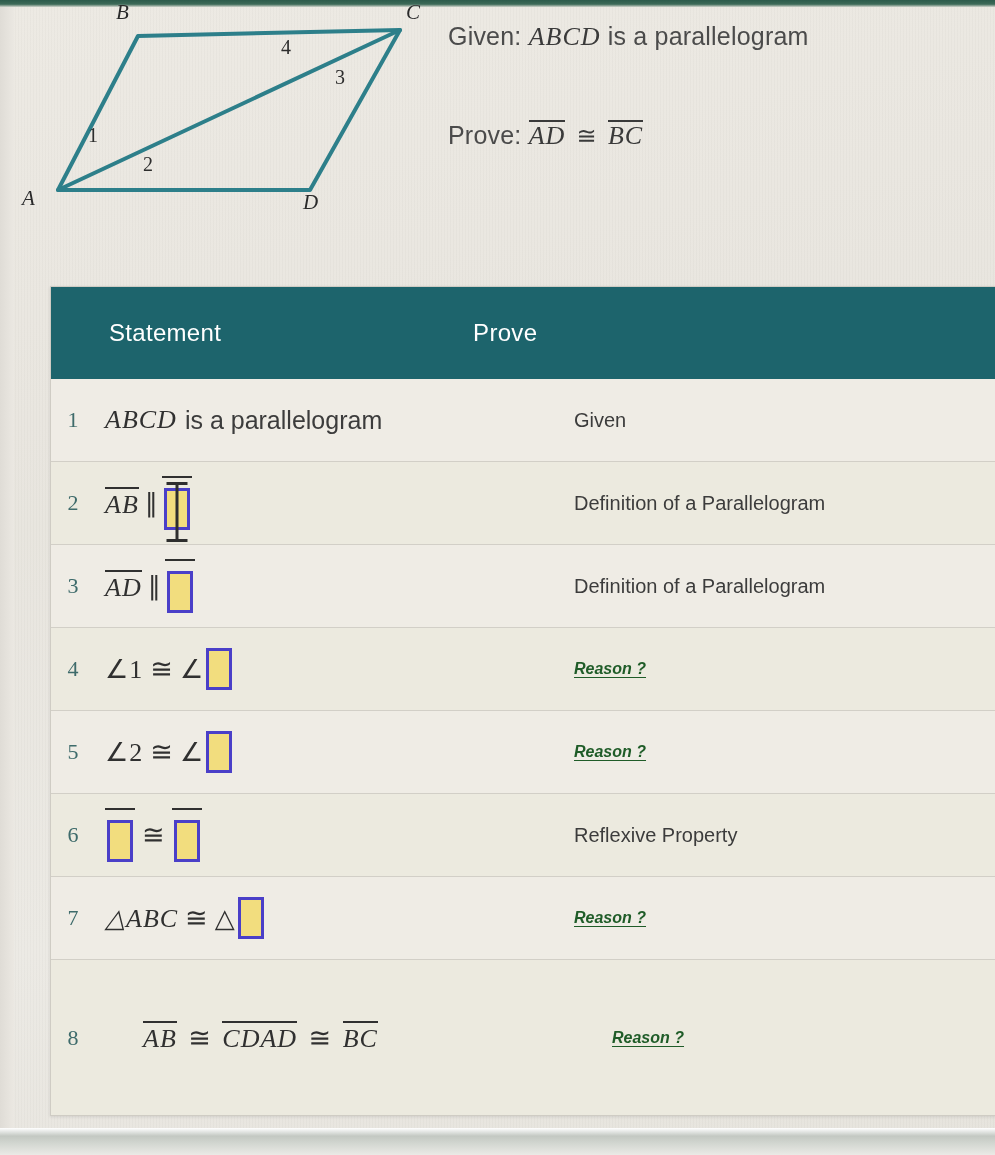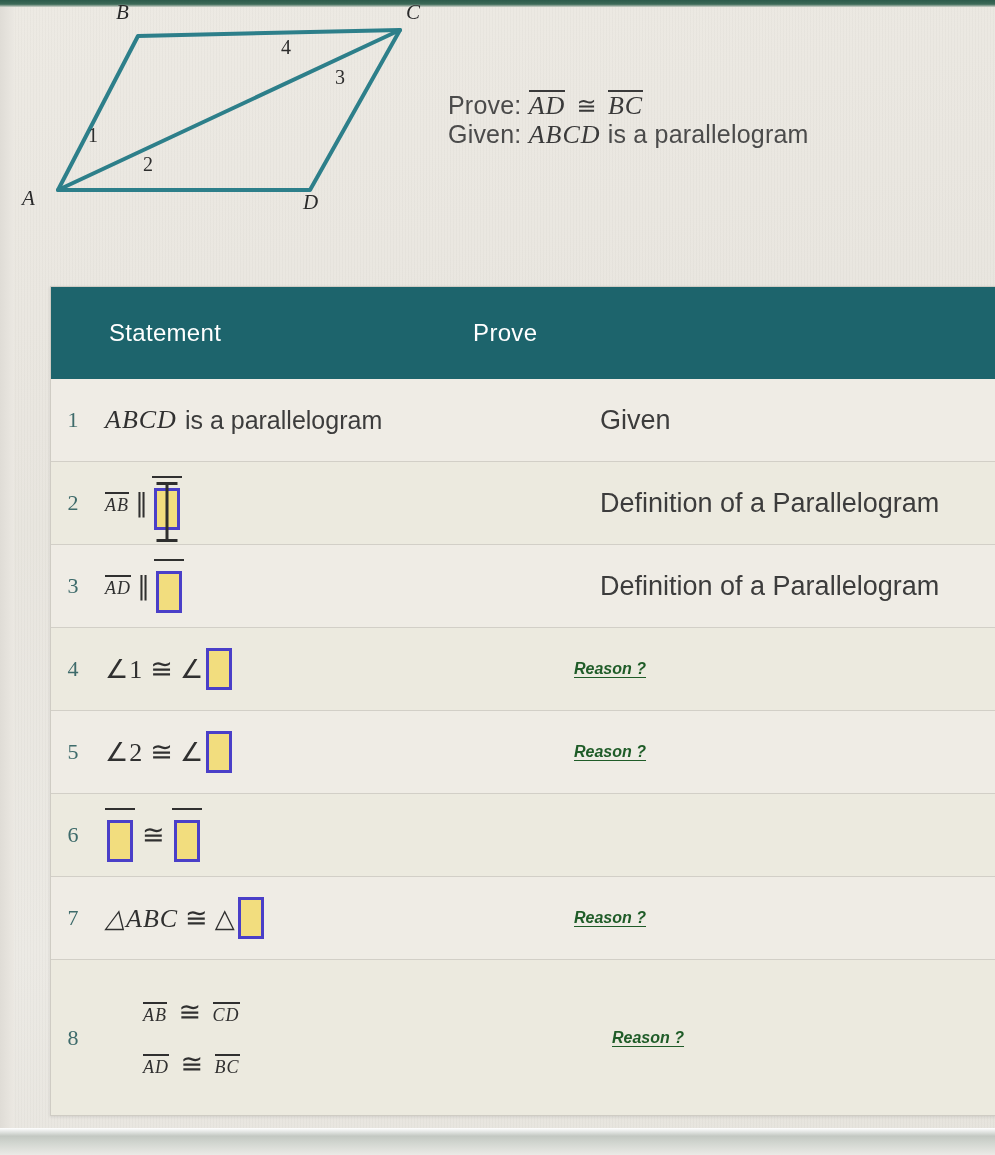--- a/index.html
+++ b/index.html
@@ -149,21 +149,21 @@
     color: #3e6b6b;
   }
   .cell-stmt {
     flex: 0 0 455px;
     padding-left: 10px;
     display: flex;
     align-items: center;
     flex-wrap: wrap;
   }
   .cell-stmt.two-line {
-    flex-direction: column;
+    flex-direction: row;
     align-items: flex-start;
     padding-left: 48px;
     row-gap: 20px;
   }
   .cell-reason {
     flex: 1 1 auto;
     padding-left: 14px;
   }
 
   .stmt-txt {
@@ -179,21 +179,21 @@
   }
   .stmt-sym {
     font-family: "Liberation Serif", serif;
     font-size: 27px;
     color: #303030;
     padding: 0 7px;
   }
   .stmt-seg {
     font-family: "Liberation Serif", serif;
     font-style: italic;
-    font-size: 18px;
+    font-size: 26px;
     color: #303030;
     border-top: 2px solid #303030;
     padding-top: 2px;
     display: inline-block;
     line-height: 1.05;
     letter-spacing: 1px;
   }
   .par { font-size: 26px; color: #303030; padding: 0 6px; letter-spacing: -2px; }
 
   
@@ -232,23 +232,22 @@
     position: absolute;
     left: -9px;
     width: 21px;
     height: 3px;
     background: #2e2e2e;
   }
   .caret::before { top: 0; }
   .caret::after  { bottom: 0; }
 
   .reason-txt {
-    font-size: 27px;
+    font-size: 20px;
     color: #3c3c3c;
-    margin-left: 26px;
   }
   .reason-link {
     font-size: 16px;
     font-weight: bold;
     font-style: italic;
     color: #1f5c28;
     text-decoration: underline;
     text-underline-offset: 3px;
     cursor: pointer;
   }
@@ -271,30 +270,30 @@
   <span class="fig-lbl" style="left:116px; top:0px;">B</span>
   <span class="fig-lbl" style="left:406px; top:0px;">C</span>
   <span class="fig-lbl" style="left:303px; top:190px;">D</span>
   <span class="fig-num" style="left:88px;  top:124px;">1</span>
   <span class="fig-num" style="left:143px; top:153px;">2</span>
   <span class="fig-num" style="left:335px; top:66px;">3</span>
   <span class="fig-num" style="left:281px; top:36px;">4</span>
 </div>
 
 <div id="given-prove">
+  <div class="gp-line">
+    <span>Given:</span>
+    <span class="mathit">ABCD</span>
+    <span>is a parallelogram</span>
+  </div>
   <div class="gp-line prove">
     <span>Prove:</span>
     <span class="seg">AD</span>
     <span class="cong">≅</span>
     <span class="seg">BC</span>
-  </div>
-  <div class="gp-line">
-    <span>Given:</span>
-    <span class="mathit">ABCD</span>
-    <span>is a parallelogram</span>
   </div>
 </div>
 
 <div id="proof-table">
 
   <div id="table-head">
     <span class="head-cell statement">Statement</span>
     <span class="head-cell reason">Prove</span>
   </div>
 
@@ -368,20 +367,23 @@
   <div class="trow">
     <span class="cell-num">6</span>
     <div class="cell-stmt">
       <span class="seg-blank-wrap">
         <span class="blank with-bar"></span>
       </span>
       <span class="stmt-sym">≅</span>
       <span class="seg-blank-wrap">
         <span class="blank with-bar"></span>
       </span>
+    </div>
+    <div class="cell-reason">
+      <span class="reason-txt">Reflexive Property</span>
     </div>
   </div>
 
   <div class="trow">
     <span class="cell-num">7</span>
     <div class="cell-stmt">
       <span class="stmt-math">△ABC</span>
       <span class="stmt-sym">≅</span>
       <span class="stmt-math" style="font-style:normal;">△</span>
       <span class="blank"></span>

